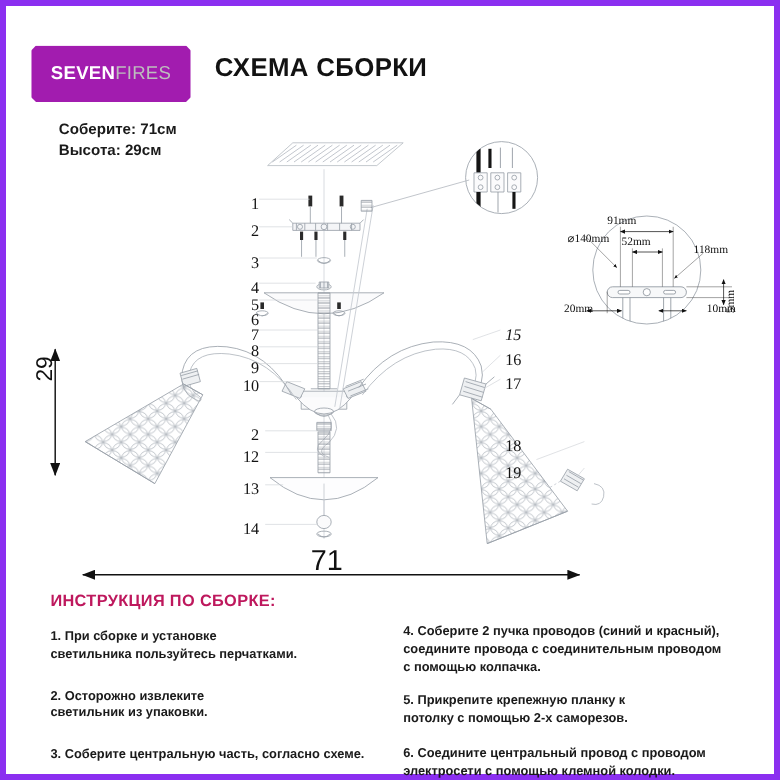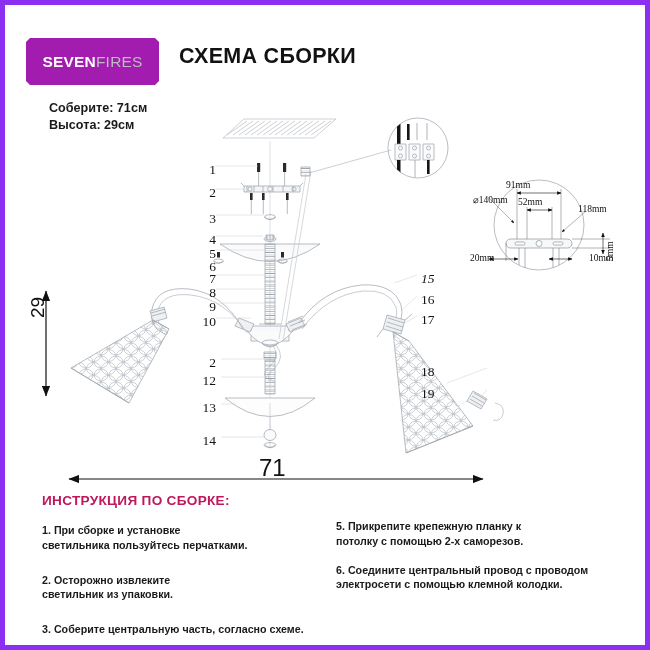--- a/index.html
+++ b/index.html
@@ -384,20 +384,23 @@
 
   <div id="inst-title">ИНСТРУКЦИЯ ПО СБОРКЕ:</div>
   <div class="icol" id="icol-l">
         <div class="istep">1. При сборке и установке
 светильника пользуйтесь перчатками.</div>
         <div class="istep">2. Осторожно извлеките
 светильник из упаковки.</div>
         <div class="istep">3. Соберите центральную часть, согласно схеме.</div>
       </div>
   <div class="icol" id="icol-r">
+        <div class="istep">4. Соберите 2 пучка проводов (синий и красный),
+соедините провода с соединительным проводом
+с помощью колпачка.</div>
         <div class="istep">5. Прикрепите крепежную планку к
 потолку с помощью 2-х саморезов.</div>
         <div class="istep">6. Соедините центральный провод с проводом
 электросети с помощью клемной колодки.</div>
       </div>
 
  </div>
 </div>
 
 </body></html>

